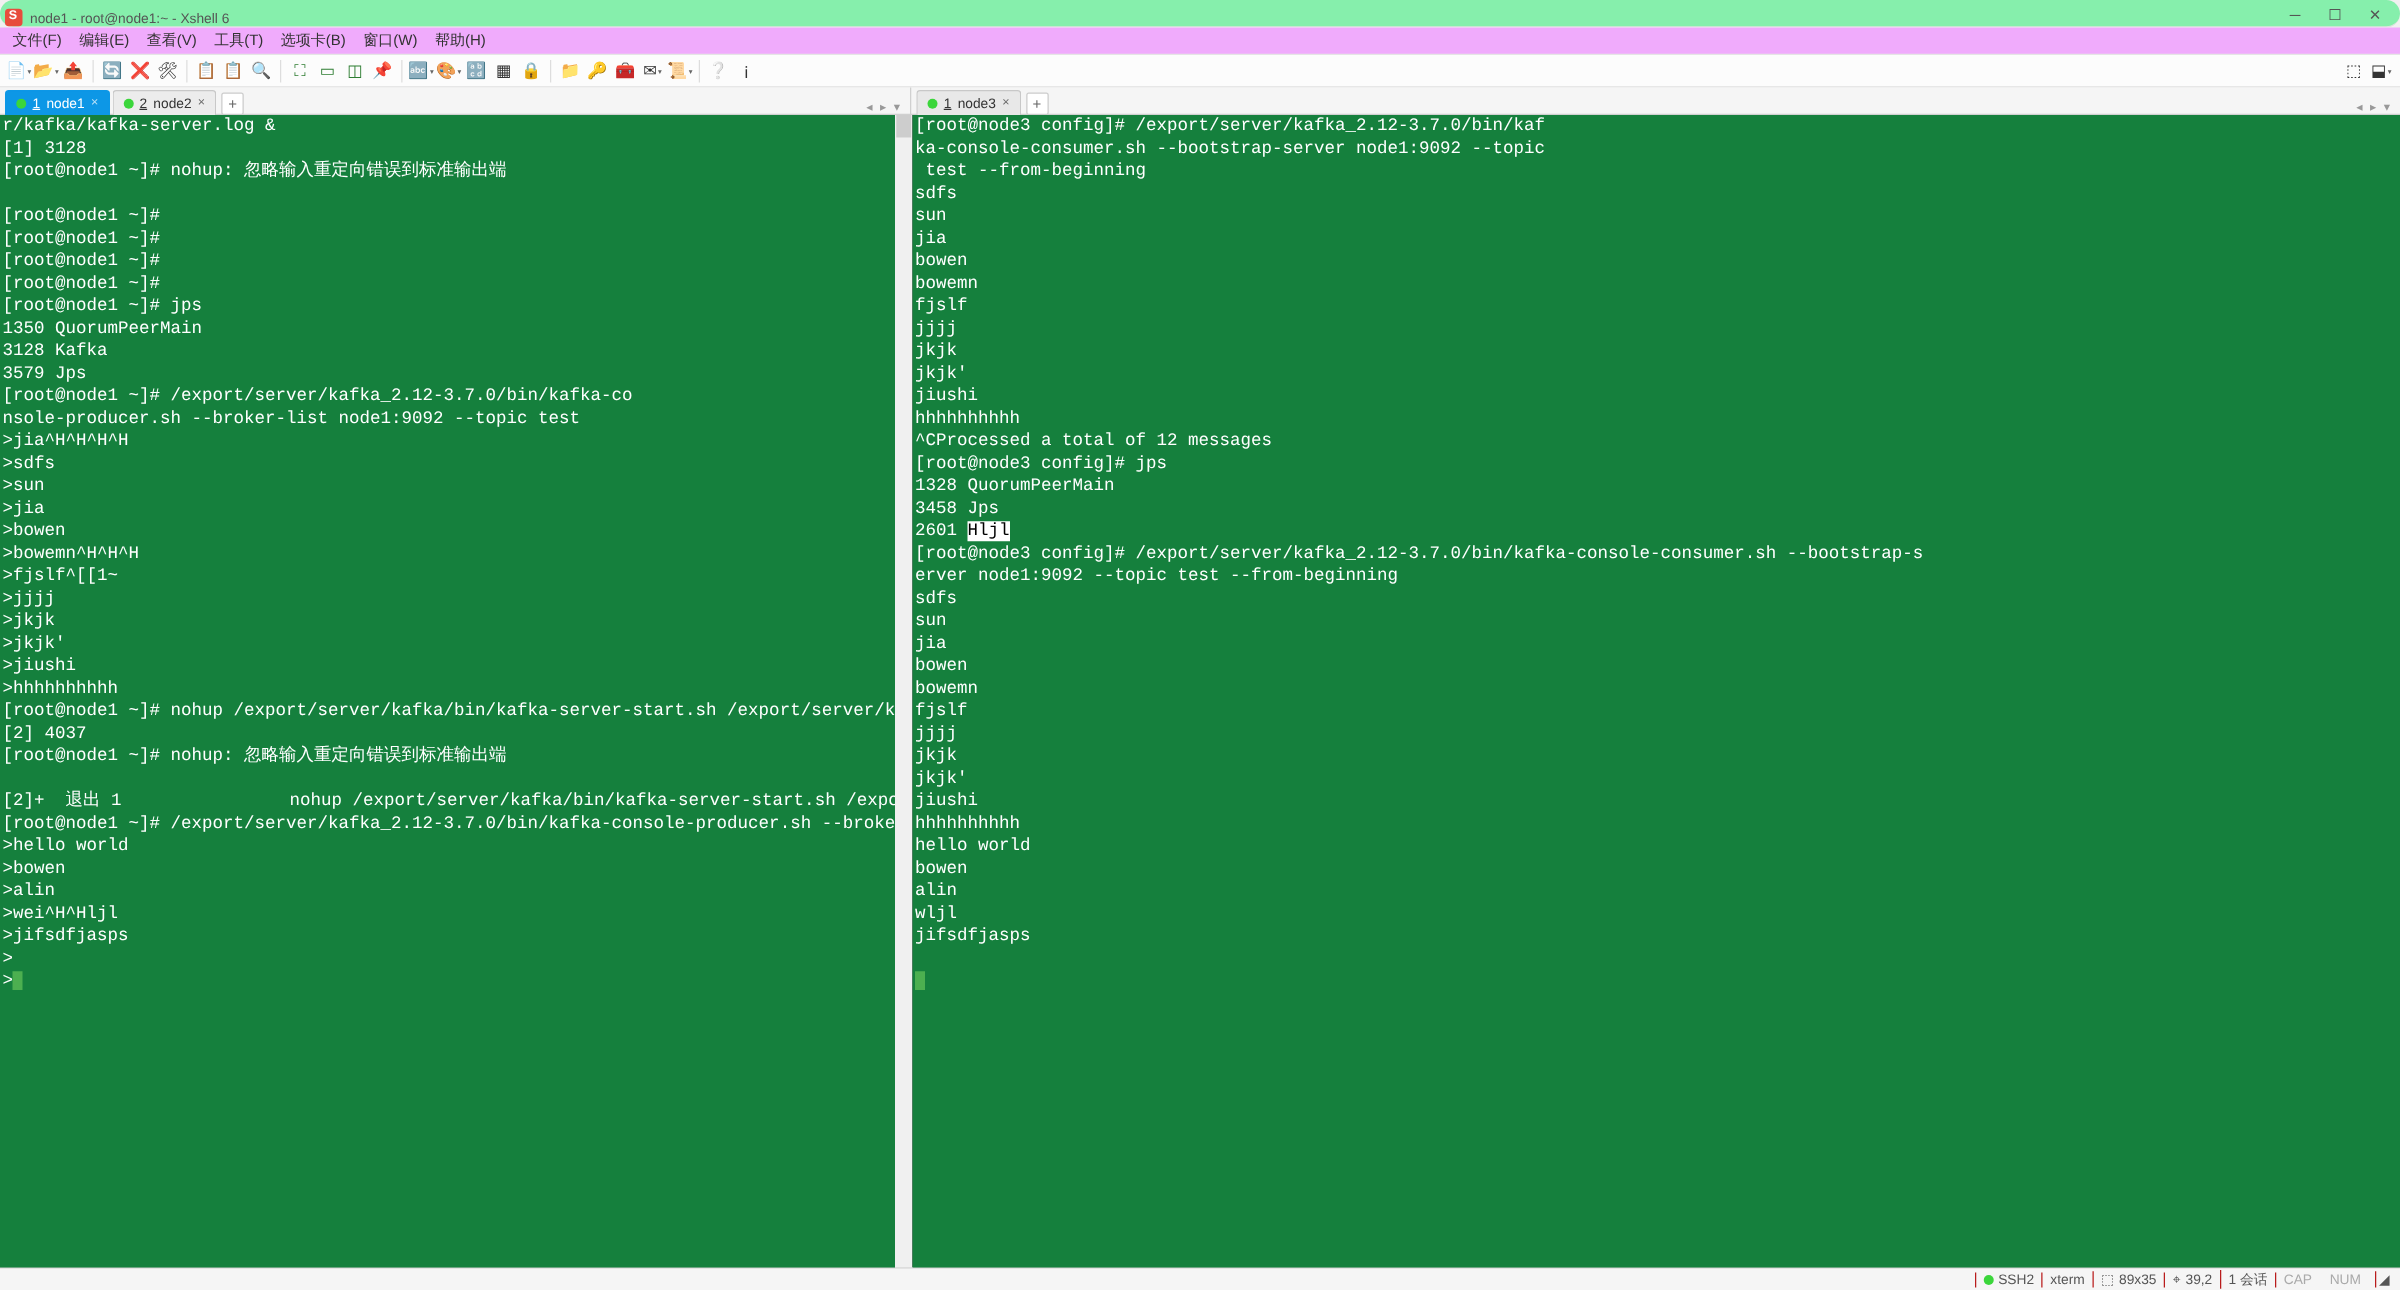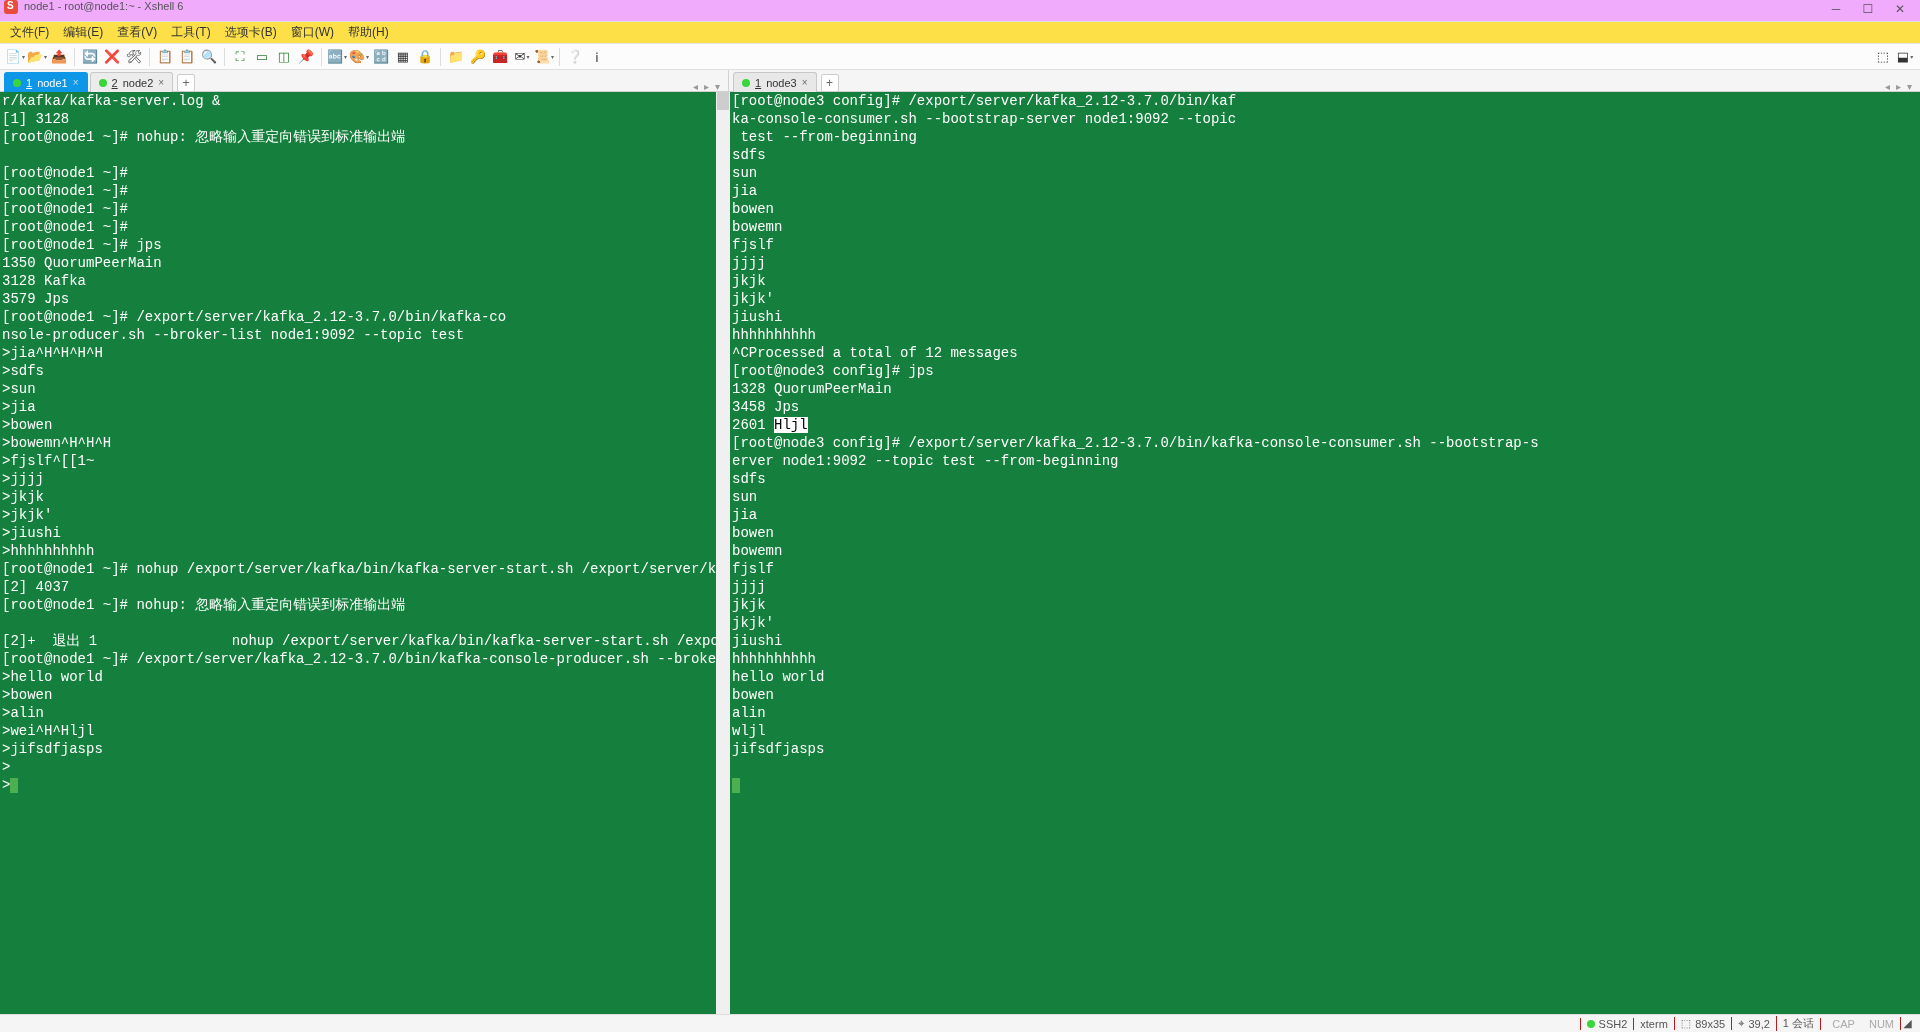--- a/index.html
+++ b/index.html
@@ -1,26 +1,26 @@
 <!DOCTYPE html>
 <html><head>
 <meta charset="utf-8">
 <style>
 * { margin:0; padding:0; box-sizing:border-box; }
 body { font-family:"Microsoft YaHei",Tahoma,sans-serif; font-size:12px; background:#f0f0f0; overflow:hidden; width:1920px; height:1032px; color:#333; }
 
 
-.titlebar { height:22px; background:#f0abfc; border-bottom:1px solid #e0e0e0; display:flex; align-items:flex-start; padding:0 4px; }
+.titlebar { height:22px; background:#86efac; border-bottom:1px solid #e0e0e0; display:flex; align-items:flex-end; padding:0 4px;border-radius:11px; }
 .titlebar .logo { width:14px; height:14px; background:#e74c3c; border-radius:3px; margin-right:6px; position:relative; }
 .titlebar .logo::after { content:"S"; color:#fff; font-size:10px; font-weight:bold; position:absolute; left:3px; top:0; }
 .titlebar .title { flex:1; color:#555; font-size:11px; }
 .titlebar .winbtn { width:32px; height:18px; display:flex; justify-content:center; align-items:center; color:#555; font-size:12px; cursor:pointer; }
 
 
-.menubar { height:22px; background:#fde047; display:flex; align-items:center; padding:0 4px; gap:2px; border-bottom:1px solid #e5e5e5; }
+.menubar { height:22px; background:#f0abfc; display:flex; align-items:center; padding:0 4px; gap:2px; border-bottom:1px solid #e5e5e5; }
 .menubar span { padding:2px 6px; cursor:pointer; color:#333; }
 
 
 .toolbar { height:26px; background:#fcfcfc; display:flex; align-items:center; padding:0 6px; gap:4px; border-bottom:1px solid #e0e0e0; }
 .tbtn { width:18px; height:18px; display:flex; justify-content:center; align-items:center; border-radius:2px; cursor:pointer; font-size:13px; }
 .tbtn .dd { font-size:6px; margin-left:1px; color:#666; }
 .tsep { width:1px; height:18px; background:#ddd; margin:0 2px; }
 
 
 .tabstrip-row { display:flex; height:22px; background:#f5f5f5; border-bottom:1px solid #d0d0d0; }
@@ -302,18 +302,18 @@
   <div class="seg">xterm</div>
   <div class="seg">
       <span>⬚</span>
       <span>89x35</span>
     </div>
   <div class="seg">
       <span>⌖</span>
       <span>39,2</span>
     </div>
   <div class="seg">1 会话</div>
-  <div class="seg" style="flex:0 0 80px;justify-content:flex-end;color:#aaa">
+  <div class="seg" style="flex:0 0 80px;color:#aaa">
     <span>CAP</span>&nbsp;&nbsp;
     <span>NUM</span>
   </div>
   <div class="seg" style="width:14px;justify-content:center">◢</div>
 </div>
 
 </body></html>

